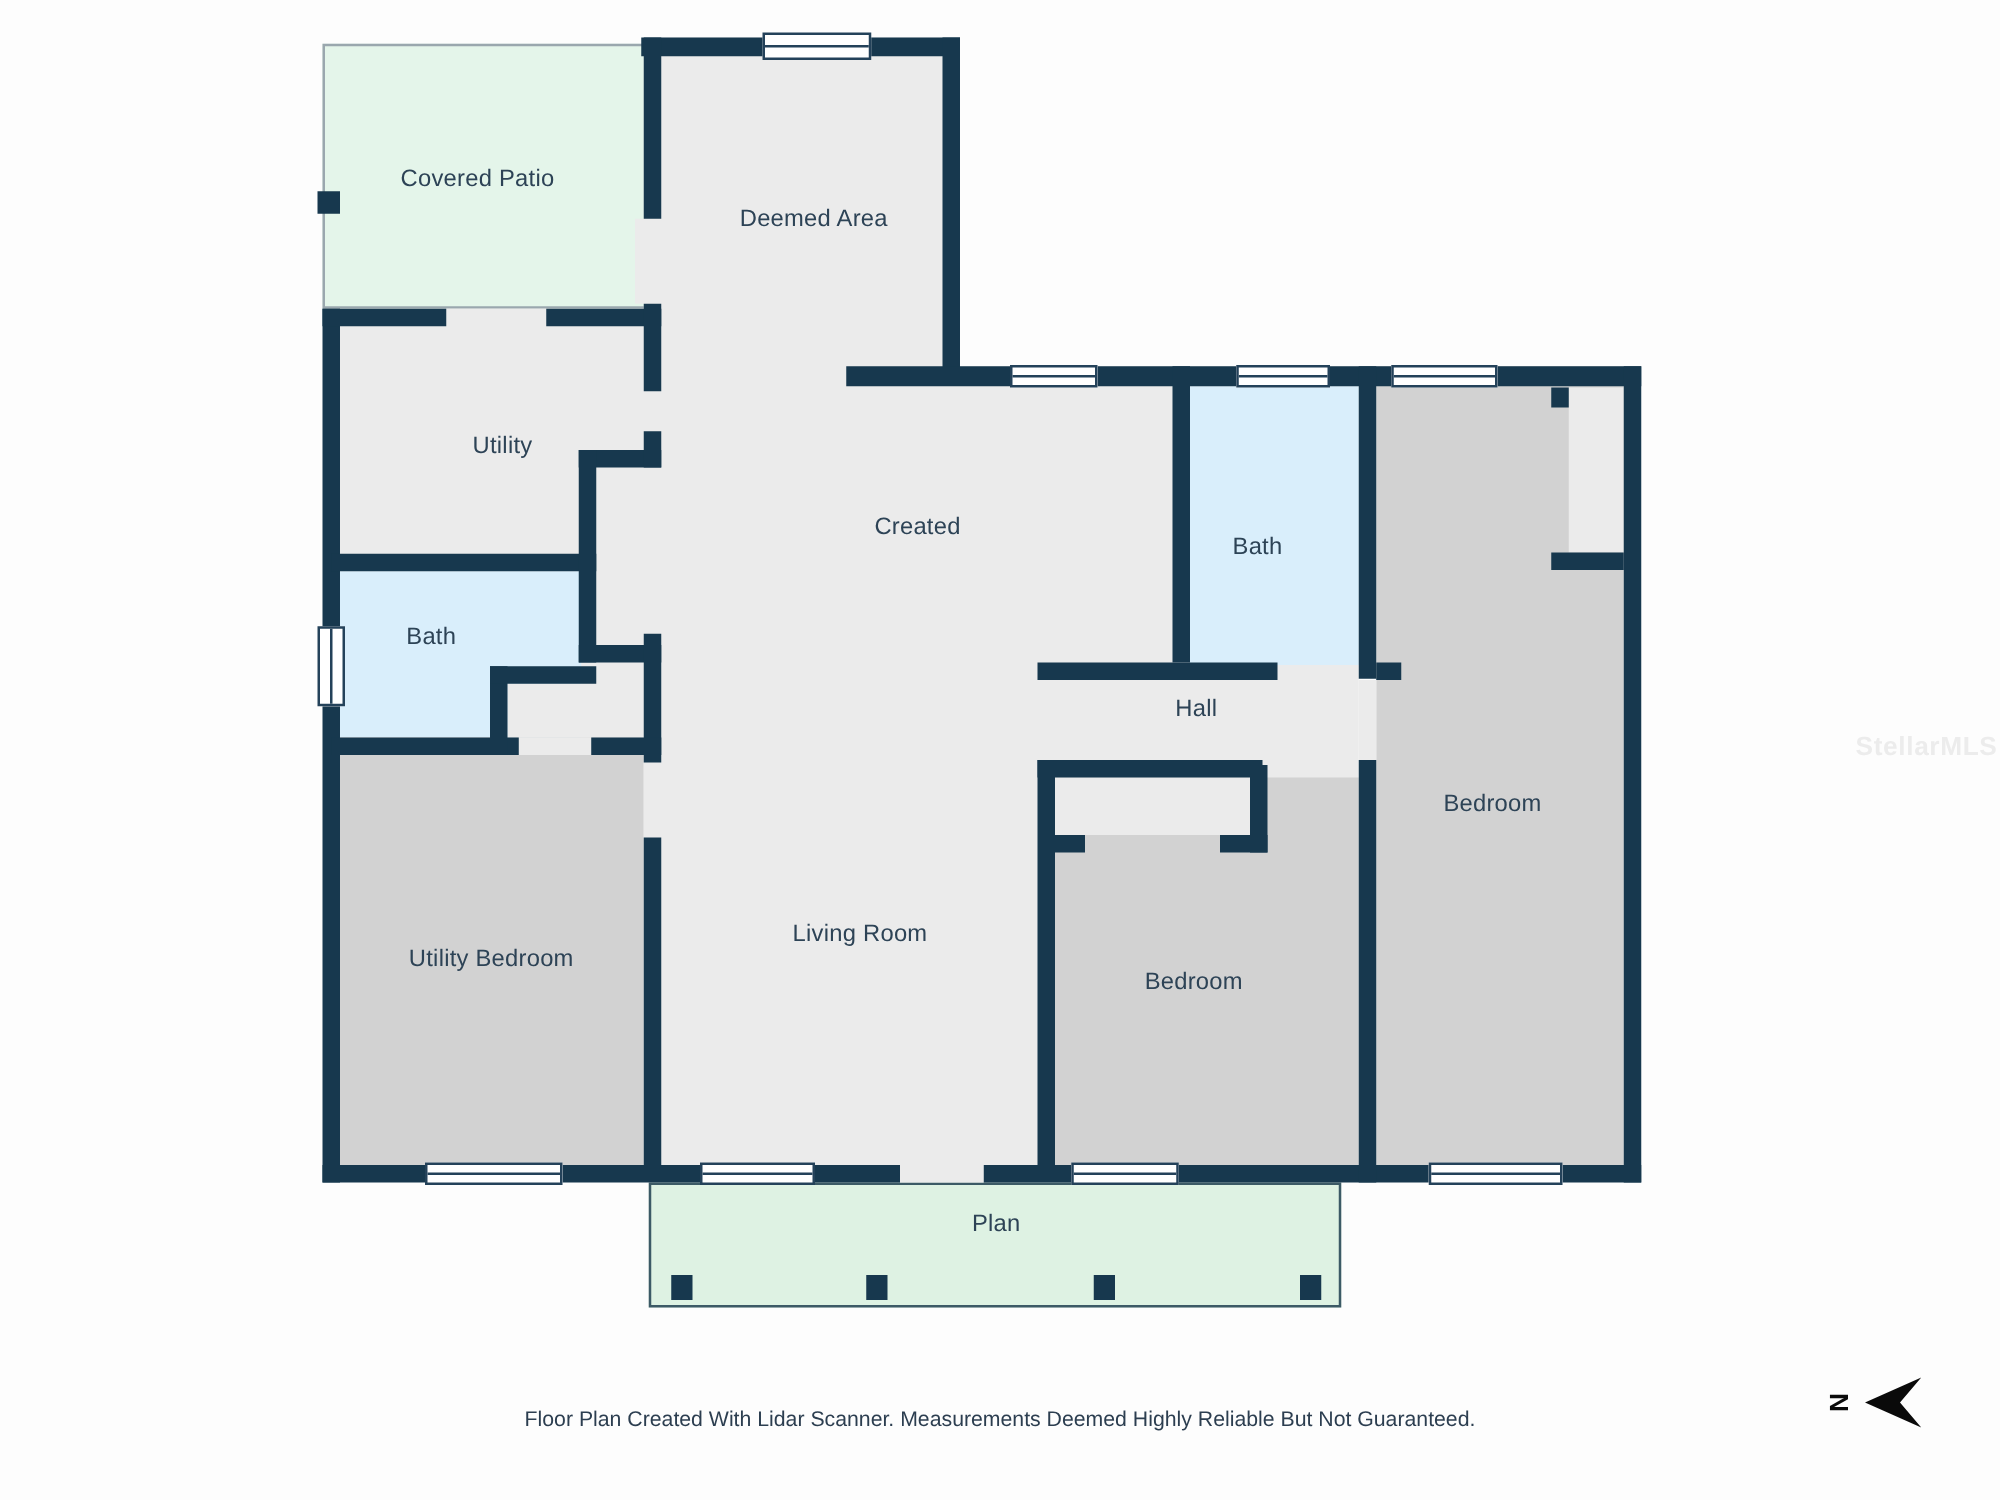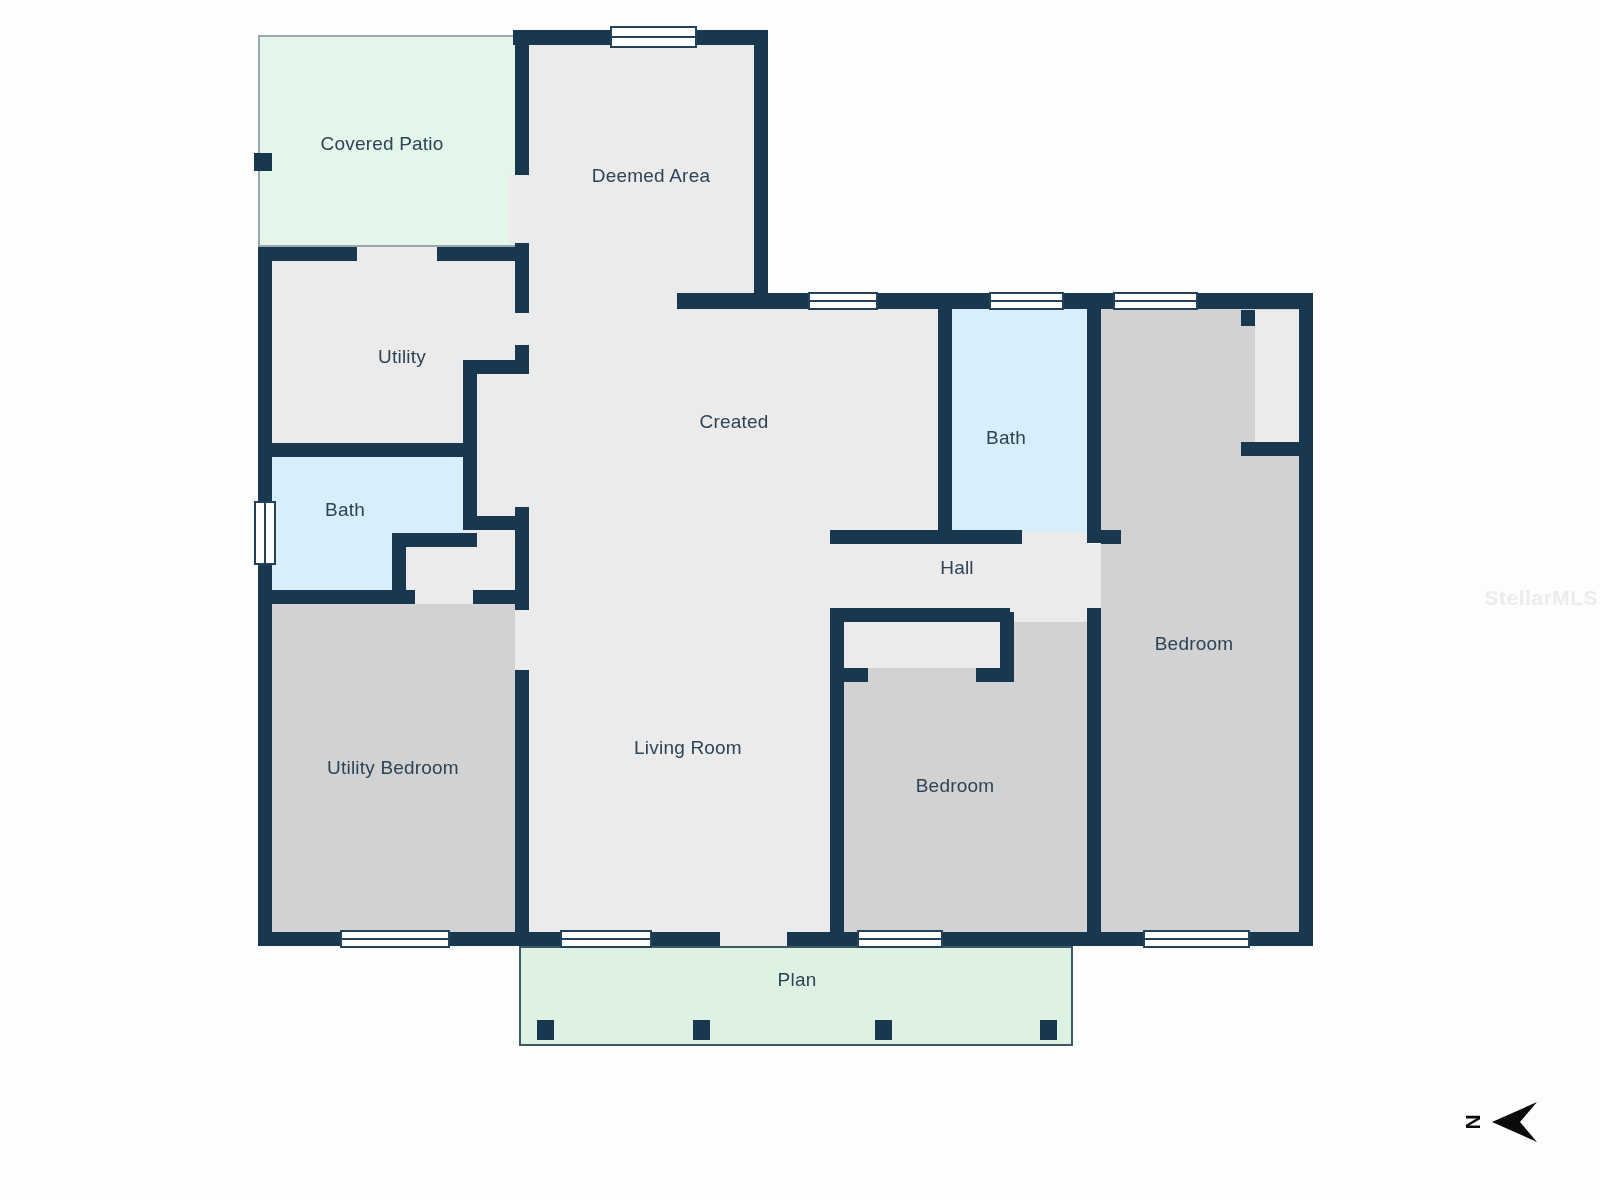--- a/index.html
+++ b/index.html
@@ -147,14 +147,15 @@
   <div class="room-label" style="left:955px;top:786px">Bedroom</div>
   <div class="room-label" style="left:797px;top:980px">Plan</div>
 
   <div class="watermark">StellarMLS</div>
 
   <svg class="compass" viewBox="0 0 100 60">
     <polygon points="44,30 89,10 72,30 89,50" fill="#0a0a0a"></polygon>
     <text class="compass-n" x="24" y="30" text-anchor="middle" dominant-baseline="central" transform="rotate(-90 24 30)">N</text>
   </svg>
 
+  <div class="footer">Floor Plan Created With Lidar Scanner. Measurements Deemed Highly Reliable But Not Guaranteed.</div>
 
 </div>
 
 </body></html>

